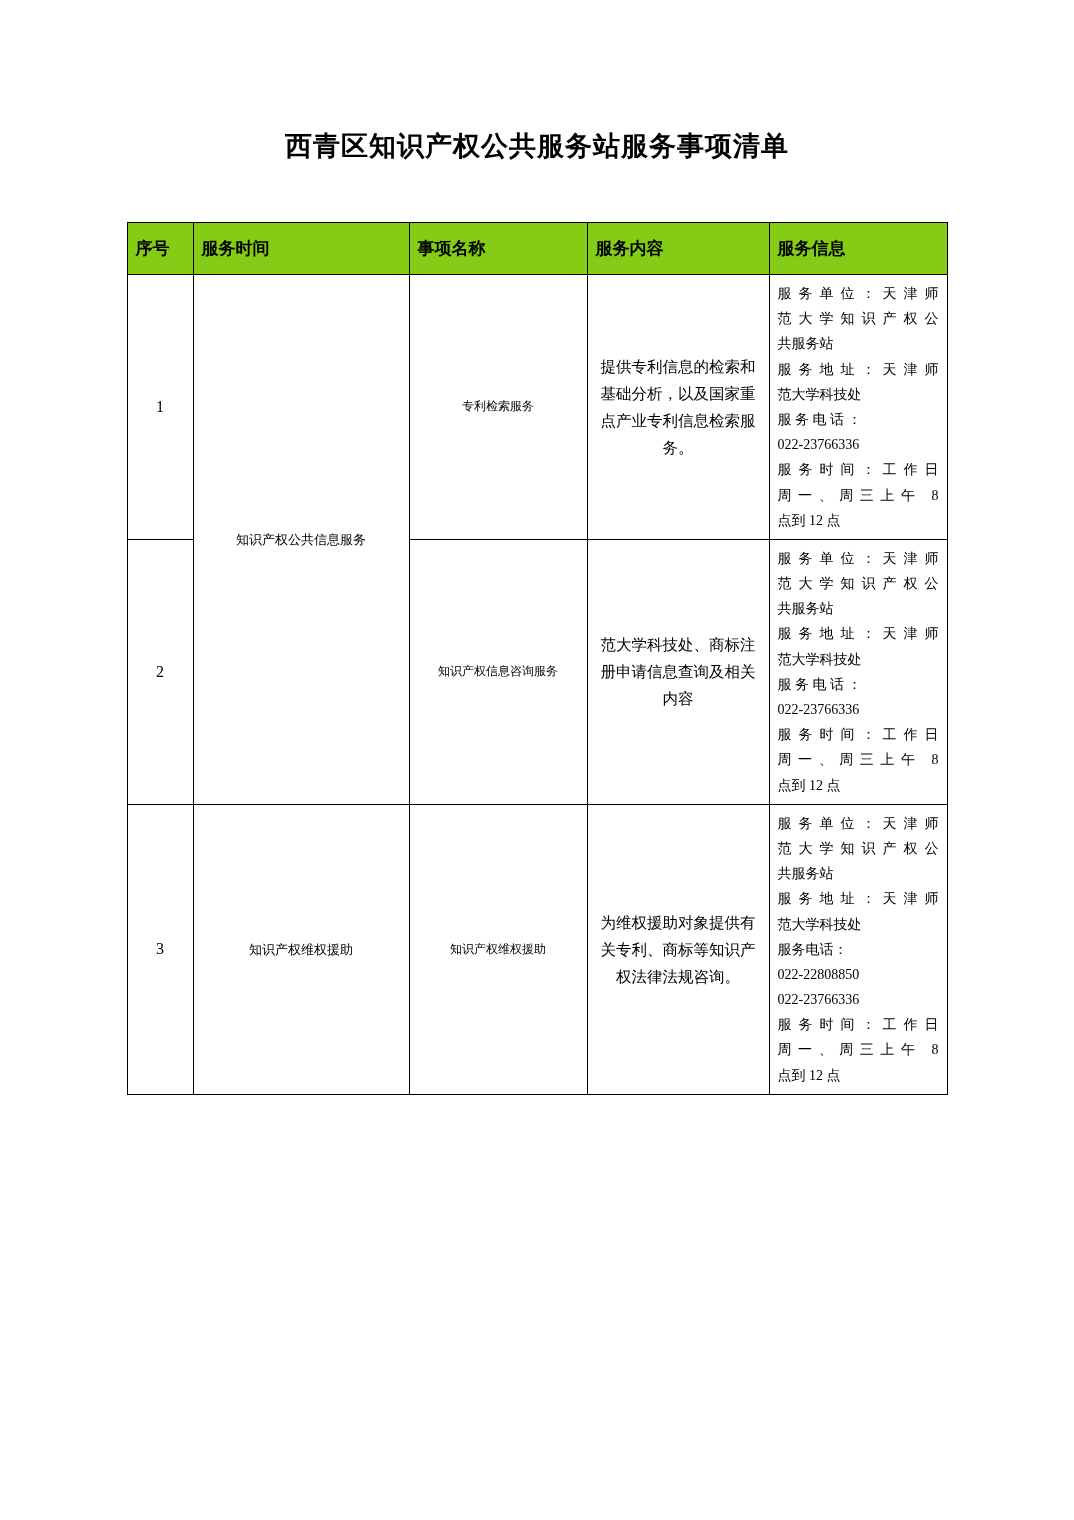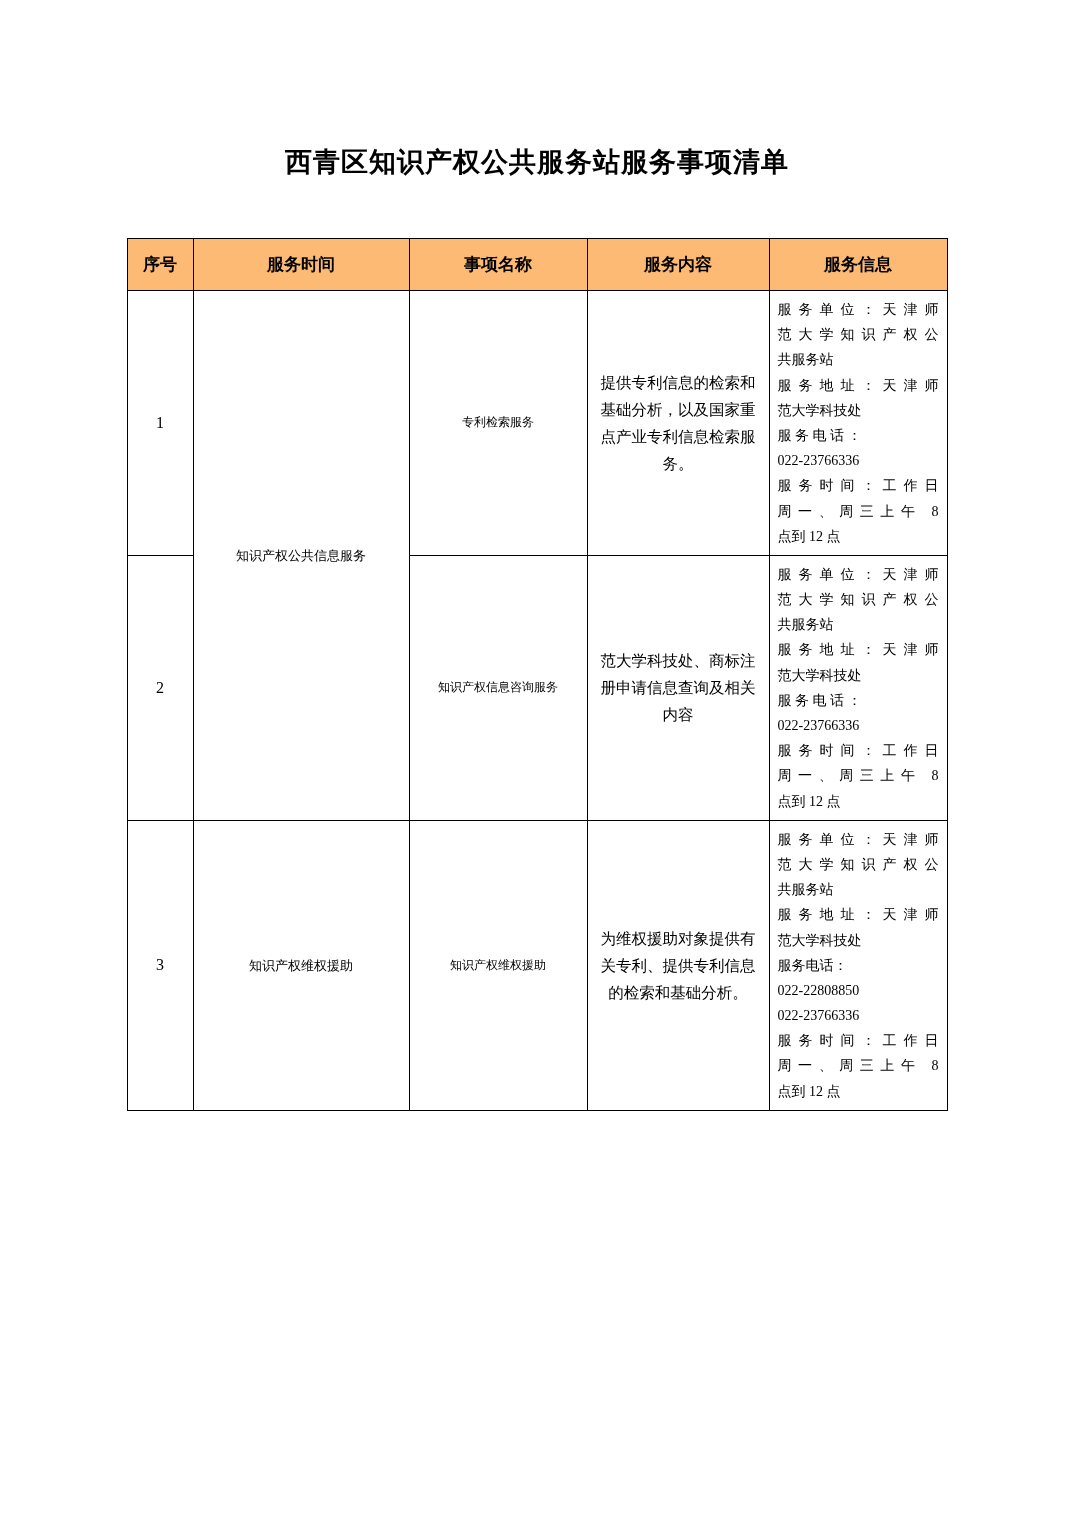--- a/index.html
+++ b/index.html
@@ -15,21 +15,21 @@
     -webkit-font-smoothing: antialiased;
   }
   .page {
     position: relative;
     width: 1074px;
     height: 1520px;
     box-sizing: border-box;
     padding: 0 100px;
   }
   .doc-title {
-    margin: 16px;
+    margin: 0;
     padding-top: 128px;
     text-align: center;
     font-size: 27px;
     font-weight: bold;
     letter-spacing: 1px;
     font-family: "Liberation Sans", "DejaVu Sans", sans-serif;
   }
   table.service-table {
     margin: 58px auto 0 auto;
     width: 820px;
@@ -37,22 +37,22 @@
     table-layout: fixed;
   }
   table.service-table th,
   table.service-table td {
     border: 1px solid #000000;
     vertical-align: middle;
     padding: 6px 8px;
     box-sizing: border-box;
   }
   thead th {
-    background: #fdba74;
-    text-align: center;
+    background: #84cc16;
+    text-align: left;
     font-weight: bold;
     font-size: 17px;
     height: 52px;
     font-family: "Liberation Sans", "DejaVu Sans", sans-serif;
   }
   .col-no      { width: 66px; }
   .col-cat     { width: 216px; }
   .col-name    { width: 178px; }
   .col-content { width: 182px; }
   .col-info    { width: 178px; }
@@ -152,21 +152,21 @@
           <span class="line">服务时间：工作日</span>
           <span class="line">周一、周三上午 8</span>
           <span class="line plain">点到 12 点</span>
         </td>
       </tr>
 
       <tr>
         <td class="cell-no">3</td>
         <td class="cell-cat">知识产权维权援助</td>
         <td class="cell-name">知识产权维权援助</td>
-        <td class="cell-content">为维权援助对象提供有关专利、提供专利信息的检索和基础分析。</td>
+        <td class="cell-content">为维权援助对象提供有关专利、商标等知识产权法律法规咨询。</td>
         <td class="cell-info">
           <span class="line">服务单位：天津师</span>
           <span class="line">范大学知识产权公</span>
           <span class="line plain">共服务站</span>
           <span class="line">服务地址：天津师</span>
           <span class="line plain">范大学科技处</span>
           <span class="line plain">服务电话：</span>
           <span class="line plain">022-22808850</span>
           <span class="line plain">022-23766336</span>
           <span class="line">服务时间：工作日</span>

